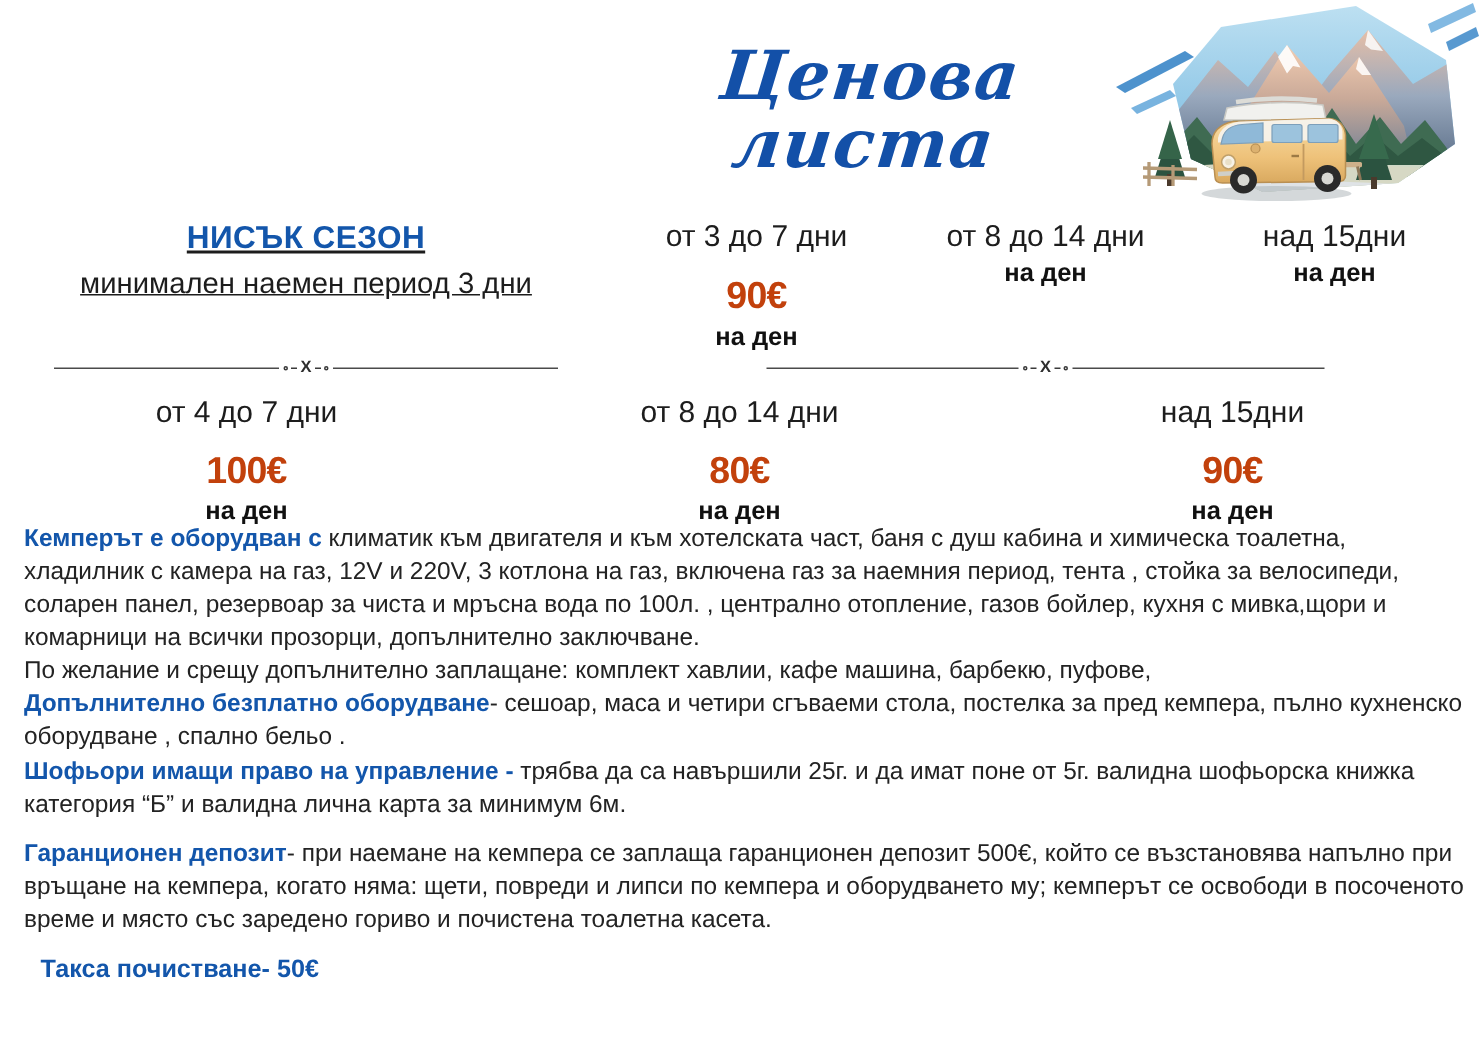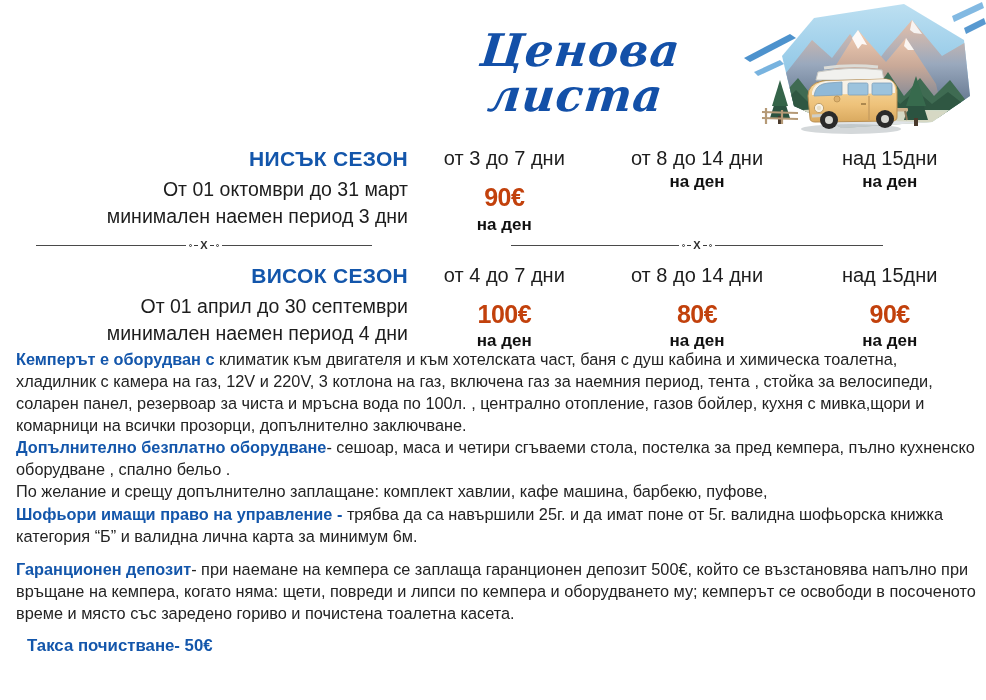--- a/index.html
+++ b/index.html
@@ -52,22 +52,23 @@
     position: relative;
     padding: 0;
   }
   .season-row {
     display: flex;
     align-items: flex-start;
   }
   .season-left {
     width: 408px;
     flex: 0 0 408px;
-    text-align: right;
+    text-align: center;
     padding-top: 6px;
+    text-decoration: underline;
   }
   .season-title {
     font-size: 21px;
     font-weight: 700;
     color: #1356ab;
     letter-spacing: .3px;
     line-height: 1.25;
   }
   .season-desc {
     font-size: 19.5px;
@@ -292,21 +293,20 @@
     </svg>
   </div>
 </div>
 
 <div class="pricing">
 
   <div class="season-row">
     <div class="season-left">
       <div class="season-title">НИСЪК СЕЗОН</div>
       <div class="season-desc">
-        <div>От 01 октомври до 31 март</div>
         <div>минимален наемен период 3 дни</div>
       </div>
     </div>
     <div class="price-cols">
       <div class="price-col">
         <div class="price-range">от 3 до 7 дни</div>
         <div class="price-amount">90€</div>
         <div class="price-per">на ден</div>
       </div>
       <div class="price-col">
@@ -343,27 +343,20 @@
           <span class="x">X</span>
           <span class="dash"></span>
           <span class="dot"></span>
         </span>
         <span class="line"></span>
       </div>
     </div>
   </div>
 
   <div class="season-row">
-    <div class="season-left">
-      <div class="season-title">ВИСОК СЕЗОН</div>
-      <div class="season-desc">
-        <div>От 01 април до 30 септември</div>
-        <div>минимален наемен период 4 дни</div>
-      </div>
-    </div>
     <div class="price-cols">
       <div class="price-col">
         <div class="price-range">от 4 до 7 дни</div>
         <div class="price-amount">100€</div>
         <div class="price-per">на ден</div>
       </div>
       <div class="price-col">
         <div class="price-range">от 8 до 14 дни</div>
         <div class="price-amount">80€</div>
         <div class="price-per">на ден</div>
@@ -374,23 +367,23 @@
         <div class="price-per">на ден</div>
       </div>
     </div>
   </div>
 </div>
 
 <div class="body-copy">
 
   <p class="para"><span class="lead">Кемперът е оборудван с</span><span> климатик към двигателя и към хотелската част, баня с душ кабина и химическа тоалетна, хладилник с камера на газ, 12V и 220V, 3 котлона на газ, включена газ за наемния период, тента , стойка за велосипеди, соларен панел, резервоар за чиста и мръсна вода по 100л. , централно отопление, газов бойлер, кухня с мивка,щори и комарници на всички прозорци, допълнително заключване.</span></p>
 
+  <p class="para"><span>По желание и срещу допълнително заплащане: комплект хавлии, кафе машина, барбекю, пуфове,</span></p>
+
   <p class="para"><span class="lead">Допълнително безплатно оборудване</span><span>- сешоар, маса и четири сгъваеми стола, постелка за пред кемпера, пълно кухненско оборудване , спално бельо .</span></p>
-
-  <p class="para"><span>По желание и срещу допълнително заплащане: комплект хавлии, кафе машина, барбекю, пуфове,</span></p>
 
   <p class="para"><span class="lead">Шофьори имащи право на управление -</span><span> трябва да са навършили 25г. и да имат поне от 5г. валидна шофьорска книжка категория “Б” и валидна лична карта за минимум 6м.</span></p>
 
   <div class="gap-med"></div>
 
   <p class="para"><span class="lead">Гаранционен депозит</span><span>- при наемане на кемпера се заплаща гаранционен депозит 500€, който се възстановява напълно при връщане на кемпера, когато няма: щети, повреди и липси по кемпера и оборудването му; кемперът се освободи в посоченото време и място със заредено гориво и почистена тоалетна касета.</span></p>
 
   <div class="gap-med"></div>
 
   <p class="para fee">Такса почистване- 50€</p>

